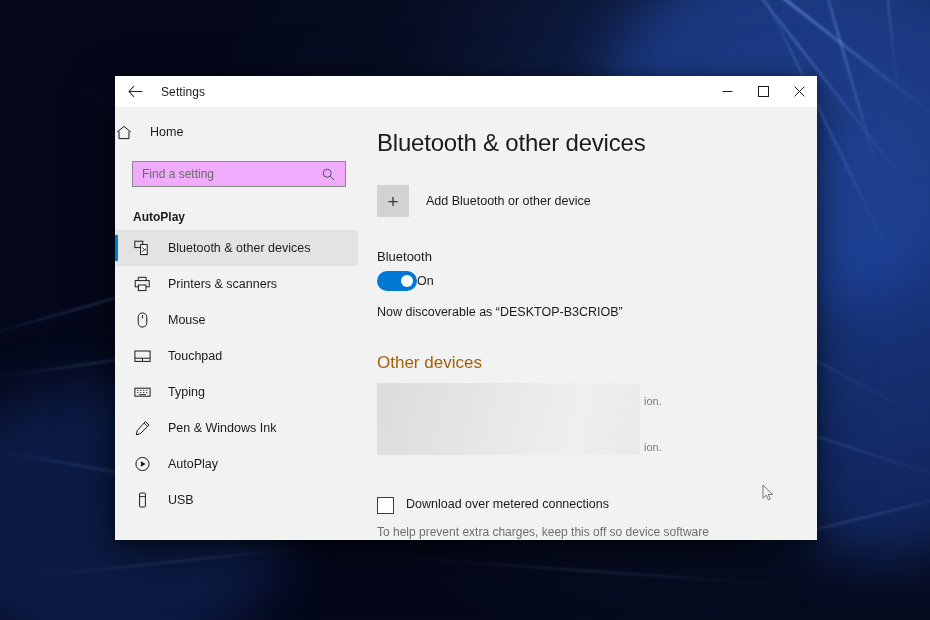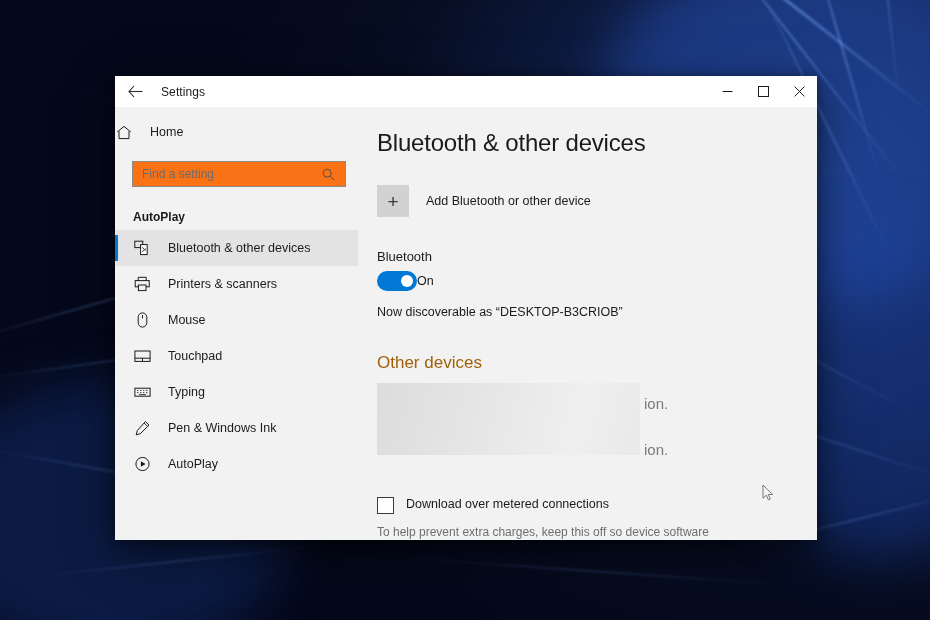--- a/index.html
+++ b/index.html
@@ -109,21 +109,21 @@
     margin-top: 4px;
   }
   .home-label {
     font-size: 12.5px;
     color: #1b1b1b;
     margin-left: 17px;
   }
   .search-wrap {
     margin: 14px 12px 0 17px;
     height: 24px;
-    background: #f97316;
+    background: #f0abfc;
     border: 1px solid #8a8a8a;
     display: flex;
     align-items: center;
     padding: 0 10px 0 9px;
   }
   .search-input {
     flex: 1;
     border: none;
     outline: none;
     background: transparent;
@@ -260,21 +260,21 @@
   .redaction {
     position: absolute;
     left: 0;
     top: 0;
     width: 263px;
     height: 72px;
     background: linear-gradient(105deg, #dcdcdc 0%, #e6e6e6 40%, #efefef 75%, #e9e9e9 100%);
   }
   .frag {
     position: absolute;
-    font-size: 15px;
+    font-size: 11px;
     color: #7a7a7a;
     left: 267px;
   }
   .frag.one { top: 12px; }
   .frag.two { top: 58px; }
 
   .check-row { display: flex; align-items: flex-start; margin-top: 28px; }
   .checkbox {
     width: 15px;
     height: 15px;
@@ -451,20 +451,29 @@
         <div class="nav-item">
           <div class="nav-icon">
             <svg width="17" height="16" viewBox="0 0 17 16" fill="none">
               <circle cx="8.5" cy="8" r="6.6" stroke="#1b1b1b" stroke-width="1" fill="none"></circle>
               <path d="M6.9 5.2 L11.6 8 L6.9 10.8 Z" fill="#1b1b1b"></path>
             </svg>
           </div>
           <div class="nav-label">AutoPlay</div>
         </div>
 
+        <div class="nav-item">
+          <div class="nav-icon">
+            <svg width="17" height="16" viewBox="0 0 17 16" fill="none">
+              <rect x="5.6" y="1" width="5.8" height="14" rx="1" stroke="#1b1b1b" stroke-width="1" fill="none"></rect>
+              <path d="M5.6 4.6 H11.4" stroke="#1b1b1b" stroke-width="0.9"></path>
+            </svg>
+          </div>
+          <div class="nav-label">USB</div>
+        </div>
 
       </div>
 
       <div class="content">
 
         <h1 class="page-title">Bluetooth &amp; other devices</h1>
 
         <div class="add-row">
           <div class="plus-box">+</div>
           <div class="add-label">Add Bluetooth or other device</div>

